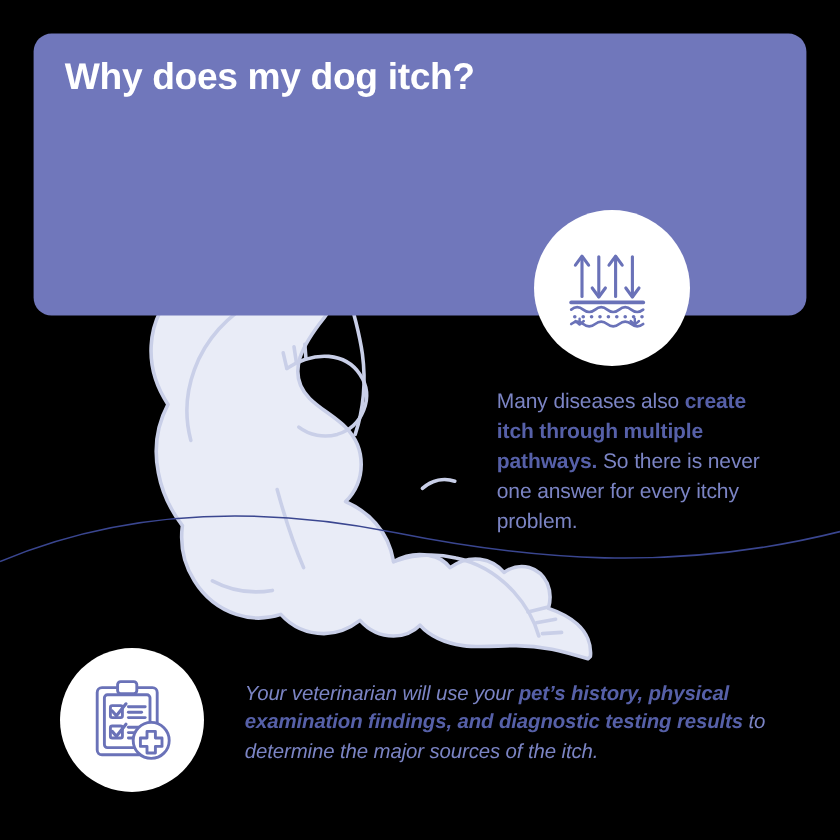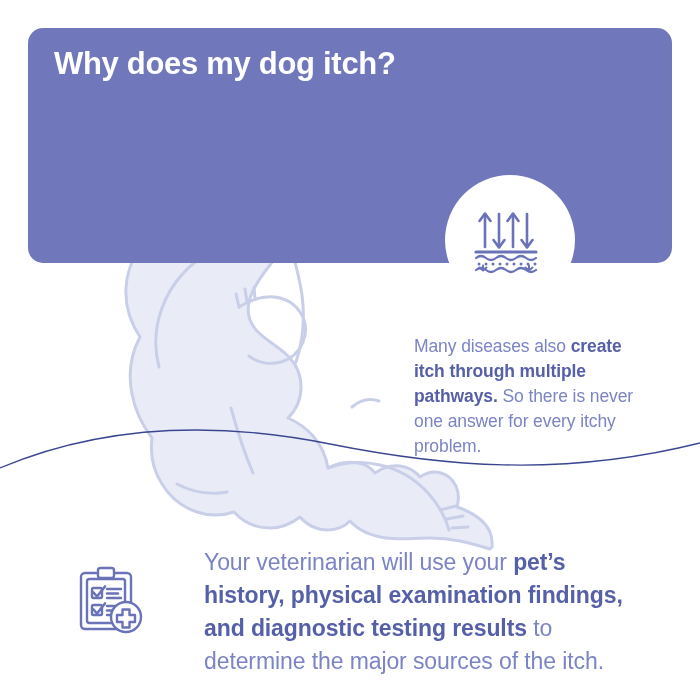--- a/index.html
+++ b/index.html
@@ -10,21 +10,21 @@
     width: 700px;
     height: 700px;
     background: #e6e9f4;
     font-family: "Liberation Sans", sans-serif;
     overflow: hidden;
   }
   #infographic {
     position: relative;
     width: 700px;
     height: 700px;
-    background: #ffffff;
+    background: #000000;
     overflow: hidden;
   }
 
   
   .bg-art {
     position: absolute;
     left: 0;
     top: 0;
     width: 700px;
     height: 700px;
@@ -84,39 +84,39 @@
     height: 120px;
     z-index: 4;
   }
 
   
   .text-block {
     position: absolute;
     z-index: 5;
     color: #7b84c4;
     letter-spacing: -0.1px;
-    margin-top: 12px;
   }
   .text-block b {
     color: #5660a8;
     font-weight: bold;
   }
   .block-middle {
     left: 414px;
     top: 322px;
     width: 228px;
     font-size: 17.5px;
     line-height: 1.43;
   }
   .block-bottom {
     left: 204px;
-    top: 534px;
+    top: 566px;
     width: 434px;
-    font-size: 23px;
+    font-size: 17px;
     line-height: 1.43;
+    font-style: italic;
   }
 </style>
 </head>
 <body>
 
 <div id="infographic">
 
   <svg class="bg-art" viewBox="0 0 700 700" aria-hidden="true">
 
     <g>

